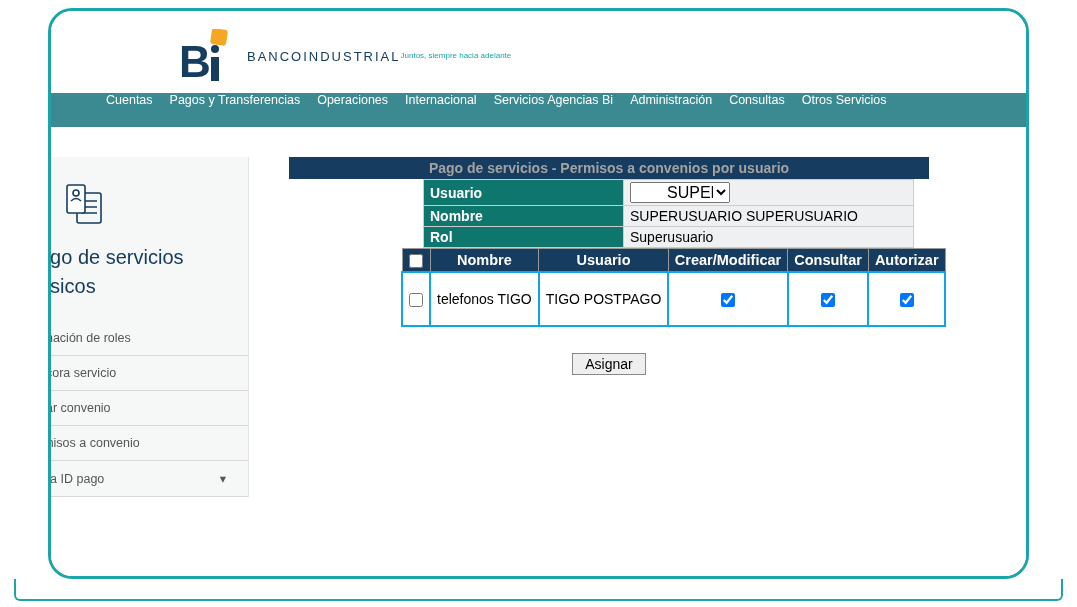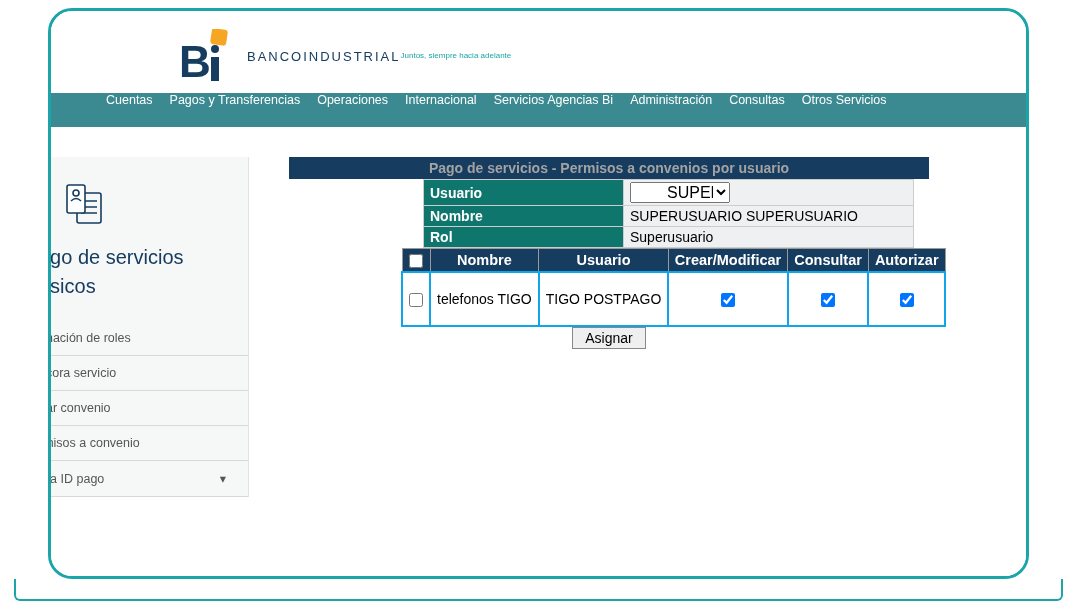--- a/index.html
+++ b/index.html
@@ -169,20 +169,21 @@
     .perm-table td {
       font-size: 14px;
       padding: 18px 6px;
       border: 2px solid #0ea5e9;
       text-align: left;
     }
     .perm-table td.center { text-align: center; }
     .btn-row {
       text-align: center;
       width: 640px;
+      margin-top: 26px;
     }
     .assign-btn {
       font-size: 14px;
       padding: 2px 12px;
       background: #efefef;
       border: 1px solid #888;
       cursor: pointer;
     }
     input[type="checkbox"] {
       width: 14px; height: 14px; vertical-align: middle;

